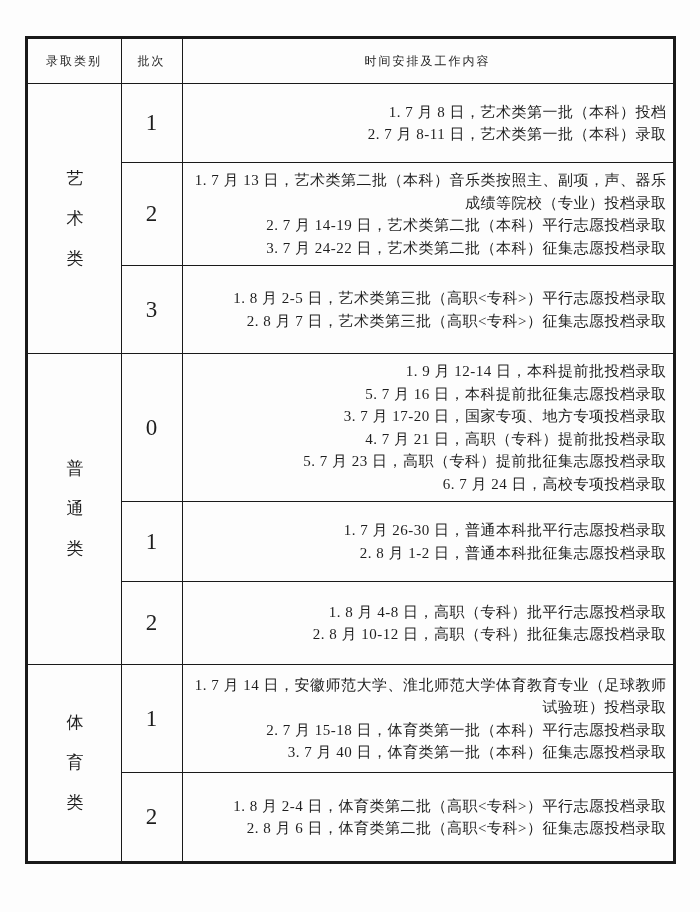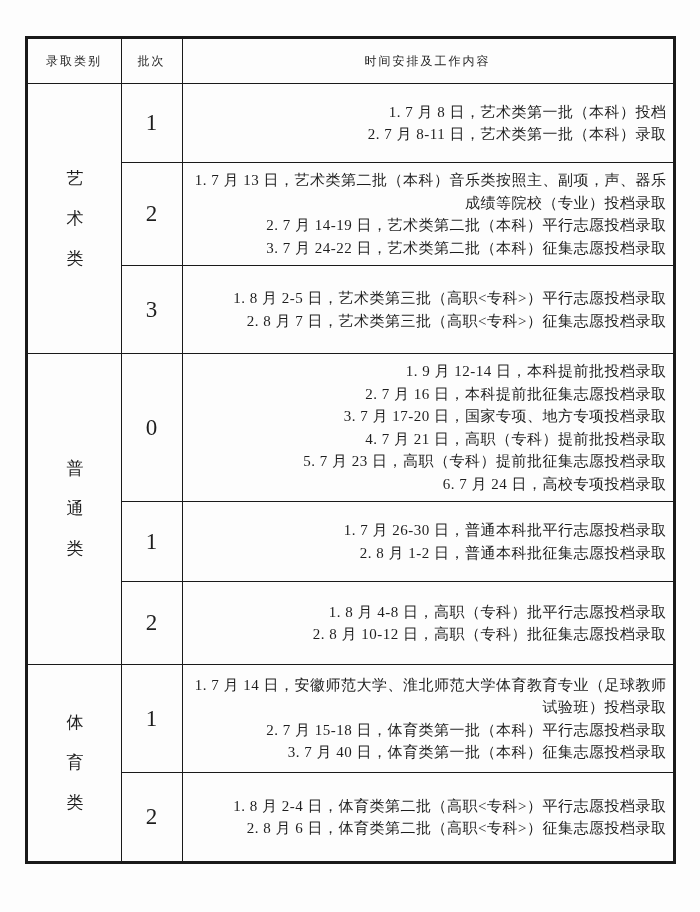--- a/index.html
+++ b/index.html
@@ -126,21 +126,21 @@
         </td>
       </tr>
 
       <tr class="rg0">
         <td class="cat" rowspan="3">
           <div class="cat-stack">普通类</div>
         </td>
         <td class="batch">0</td>
         <td class="content">
           <div class="item">1. 9 月 12-14 日，本科提前批投档录取</div>
-          <div class="item">2. 7 月 16 日，本科提前批征集志愿投档录取</div>
+          <div class="item">5. 7 月 16 日，本科提前批征集志愿投档录取</div>
           <div class="item">3. 7 月 17-20 日，国家专项、地方专项投档录取</div>
           <div class="item">4. 7 月 21 日，高职（专科）提前批投档录取</div>
           <div class="item">5. 7 月 23 日，高职（专科）提前批征集志愿投档录取</div>
           <div class="item">6. 7 月 24 日，高校专项投档录取</div>
         </td>
       </tr>
       <tr class="rg1">
         <td class="batch">1</td>
         <td class="content">
           <div class="item">1. 7 月 26-30 日，普通本科批平行志愿投档录取</div>

